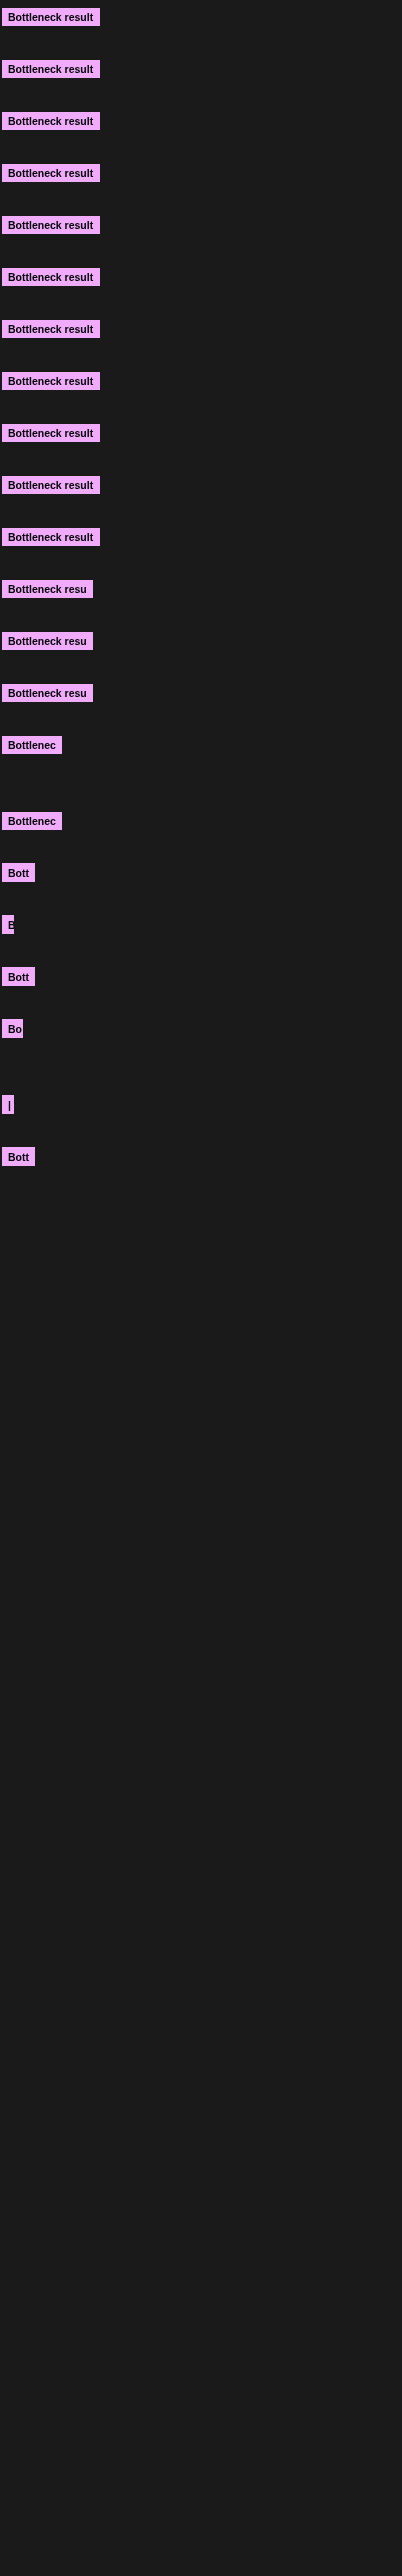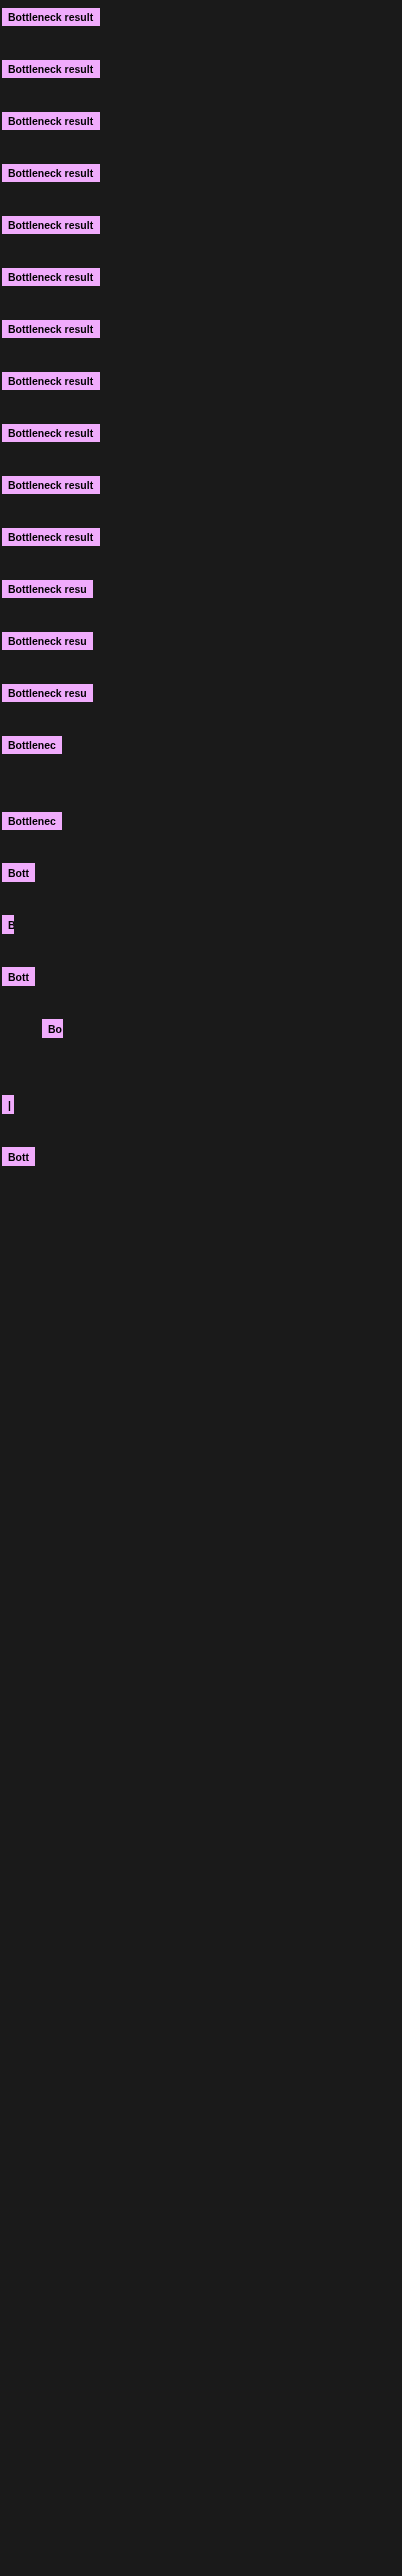--- a/index.html
+++ b/index.html
@@ -115,21 +115,21 @@
       <div style="height: 24px;"></div>
       <div class="bottleneck-item">
         <span class="bottleneck-badge" style="max-width: 11.3px;">B</span>
       </div>
       <div style="height: 24px;"></div>
       <div class="bottleneck-item">
         <span class="bottleneck-badge" style="max-width: 35px;">Bott</span>
       </div>
       <div style="height: 24px;"></div>
       <div class="bottleneck-item">
-        <span class="bottleneck-badge" style="max-width: 21px; margin-left: 40px;">Bo</span>
+        <span class="bottleneck-badge" style="max-width: 21px;">Bo</span>
       </div>
       <div style="height: 24px;"></div>
       <div style="height: 24px;"></div>
       <div class="bottleneck-item">
         <span class="bottleneck-badge" style="max-width: 8px;">|</span>
       </div>
       <div style="height: 24px;"></div>
       <div class="bottleneck-item">
         <span class="bottleneck-badge" style="max-width: 35px;">Bott</span>
       </div>

